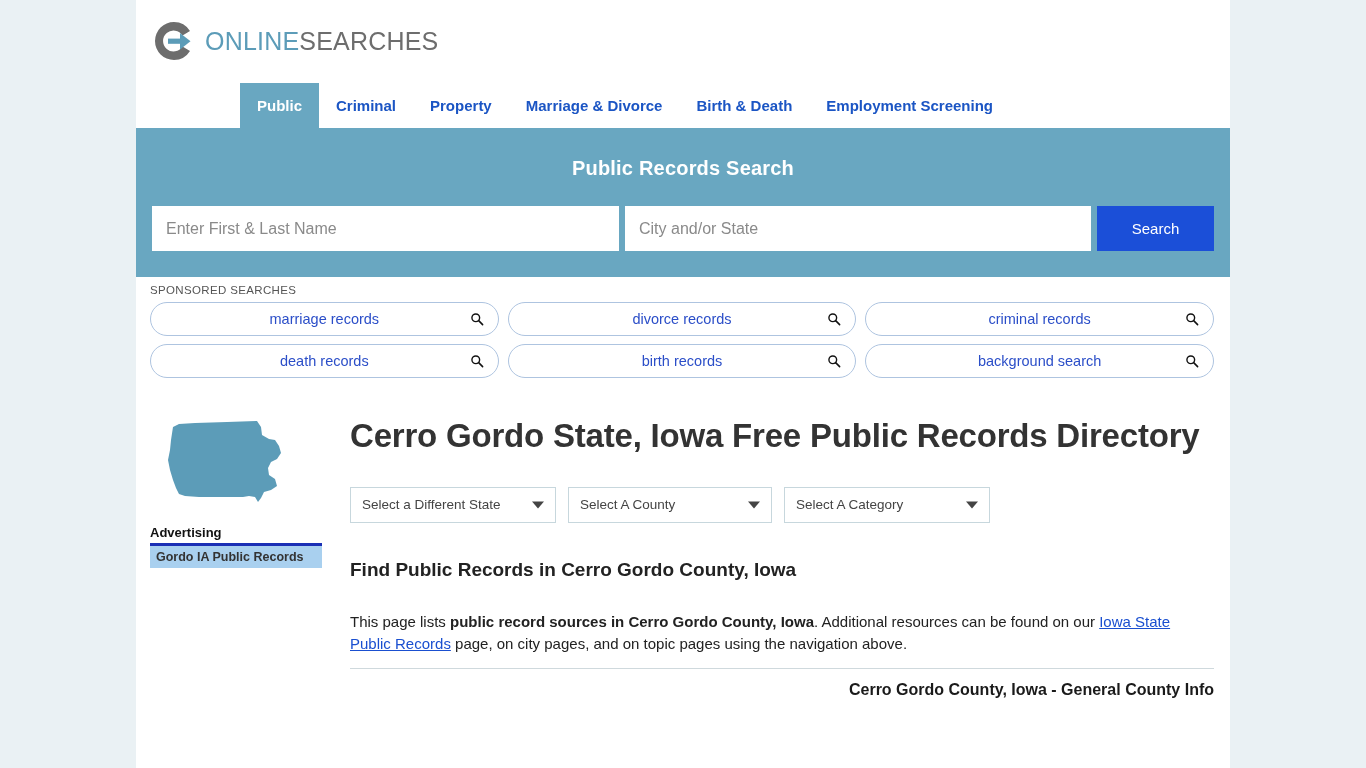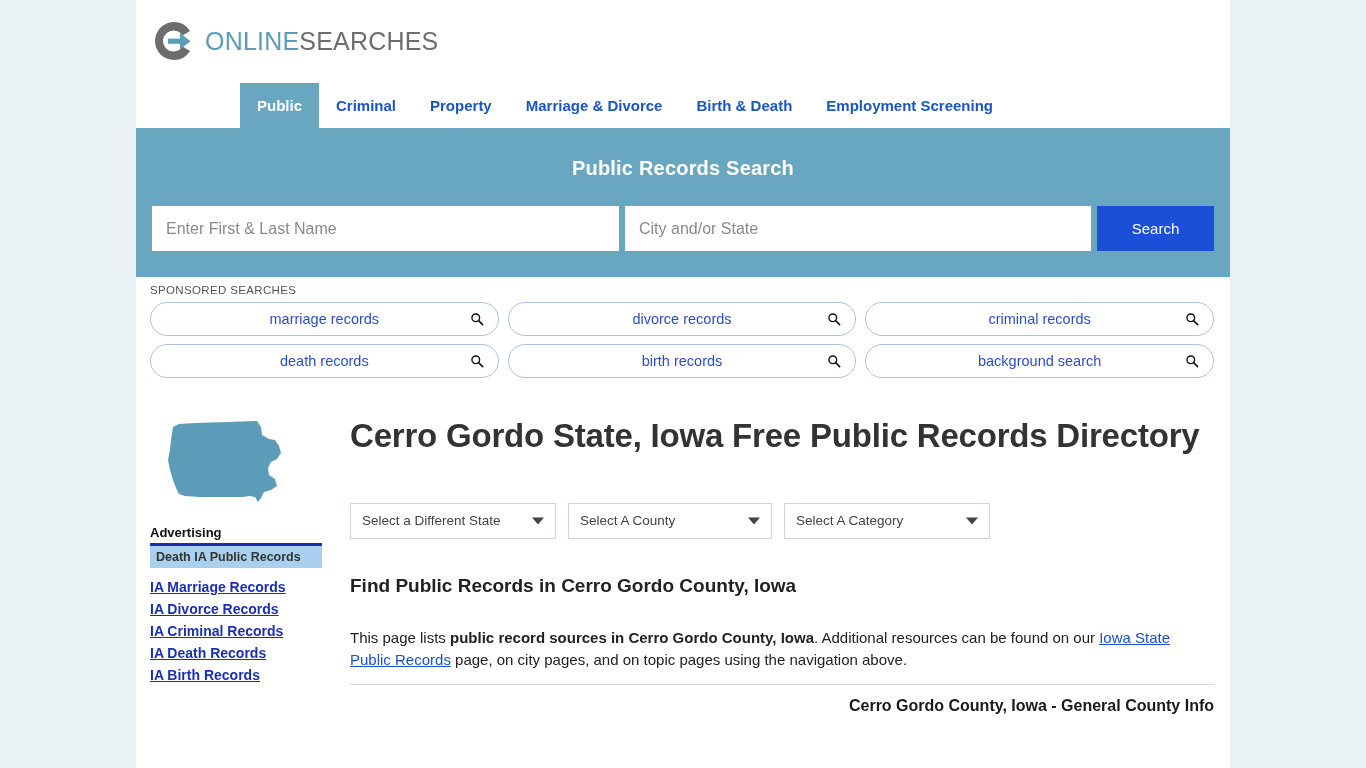--- a/index.html
+++ b/index.html
@@ -180,21 +180,21 @@
     color: #333333;
     line-height: 1.38;
     margin: 15px 0 0 0;
     letter-spacing: -.2px;
   }
 
   
   .select-row {
     display: flex;
     gap: 12px;
-    margin-top: 44px;
+    margin-top: 28px;
   }
   .sel {
     position: relative;
     height: 36px;
     border: 1px solid #c7d7dd;
     background: #fff;
     display: flex;
     align-items: center;
     padding: 0 30px 0 11px;
     font-size: 13.5px;
@@ -366,28 +366,21 @@
     <div class="col-left">
       <div class="state-map-wrap">
         <svg class="state-map" viewBox="0 0 130 88">
           <path d="M8,9 L14,6 L30,5 L62,4 L92,3 L96,9 L97,17 L104,21 L110,22 L114,28 L116,35 L112,41 L106,44 L103,50 L104,57 L110,61 L112,68 L106,72 L99,74 L96,80 L93,84 L90,79 L84,78 L78,79 L66,79 L50,79 L34,79 L20,78 L14,76 L11,70 L8,62 L5,52 L3,42 L5,32 L6,22 Z" fill="#5c9cb8"></path>
         </svg>
       </div>
 
       <div class="ad-box">
         <div class="ad-title">Advertising</div>
         <div class="ad-inner">
-          <div class="ad-header">Death IA Public Records</div>
-        </div>
-        <div class="ad-links">
-          <a class="ad-link">IA Marriage Records</a>
-          <a class="ad-link">IA Divorce Records</a>
-          <a class="ad-link">IA Criminal Records</a>
-          <a class="ad-link">IA Death Records</a>
-          <a class="ad-link">IA Birth Records</a>
+          <div class="ad-header">Gordo IA Public Records</div>
         </div>
       </div>
     </div>
 
     <div class="col-right">
       <h1 class="page-title">Cerro Gordo State, Iowa Free Public Records Directory</h1>
 
       <div class="select-row">
         <div class="sel state">
           <span>Select a Different State</span>

